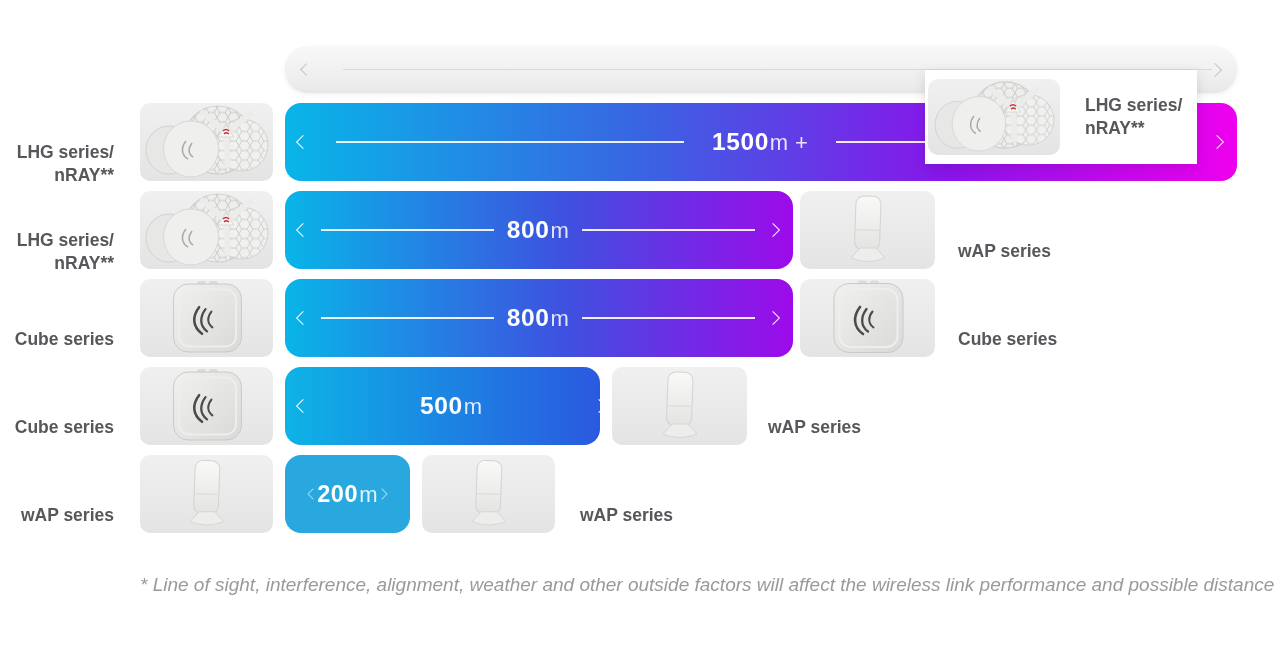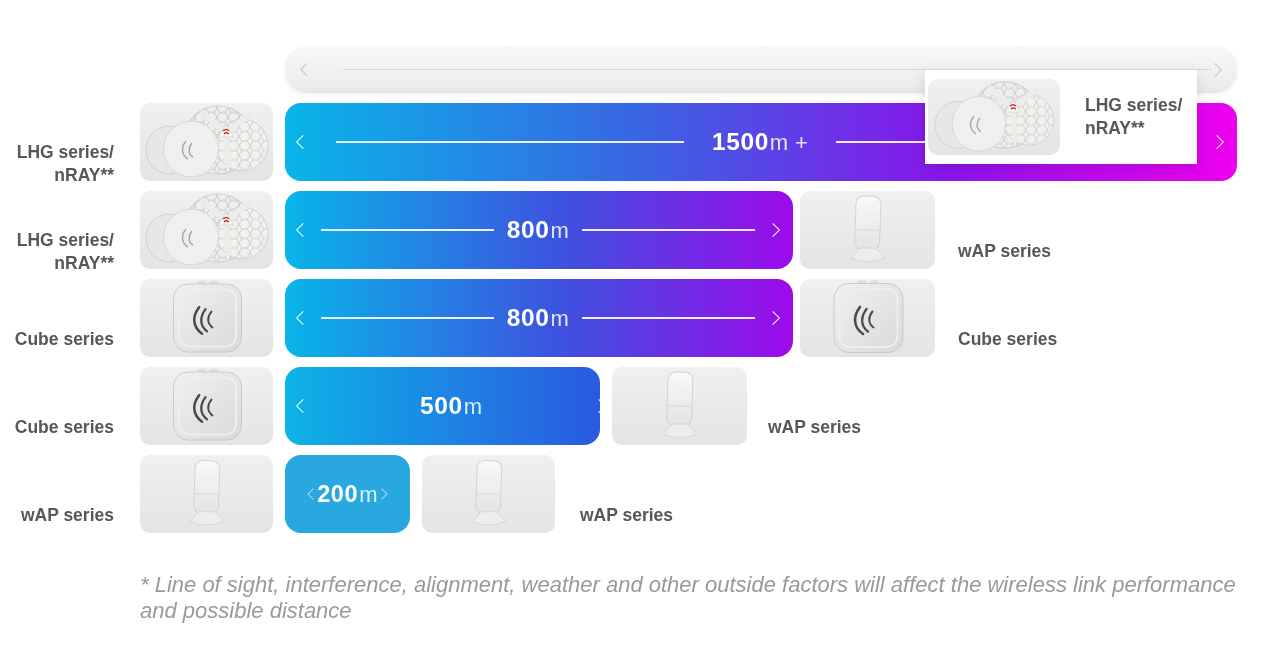--- a/index.html
+++ b/index.html
@@ -70,21 +70,21 @@
   .card .cpbox{
     flex:none;width:132px;height:76px;margin-left:3px;border-radius:10px;
     background:linear-gradient(180deg,#f0f0f0 0%,#e4e4e4 100%);
     display:flex;align-items:center;justify-content:center;
   }
   .card-label{margin-left:25px;font-weight:700;color:#55575a;font-size:17.5px;line-height:1.32;}
 
   
   .footnotes{
     position:absolute;left:140px;top:572px;font-style:italic;color:#989a9c;
-    font-size:22px;line-height:26px;z-index:2;
+    font-size:19px;line-height:26px;z-index:2;
   }
 </style>
 </head>
 <body>
 
 <svg width="0" height="0" style="position:absolute" aria-hidden="true">
   <defs>
     <pattern id="hexmesh" width="11" height="9.5" patternUnits="userSpaceOnUse">
       <path d="M2.75 0 L8.25 0 L11 4.75 L8.25 9.5 L2.75 9.5 L0 4.75 Z" fill="none" stroke="#c6c6c4" stroke-width="0.9"></path>
     </pattern>

